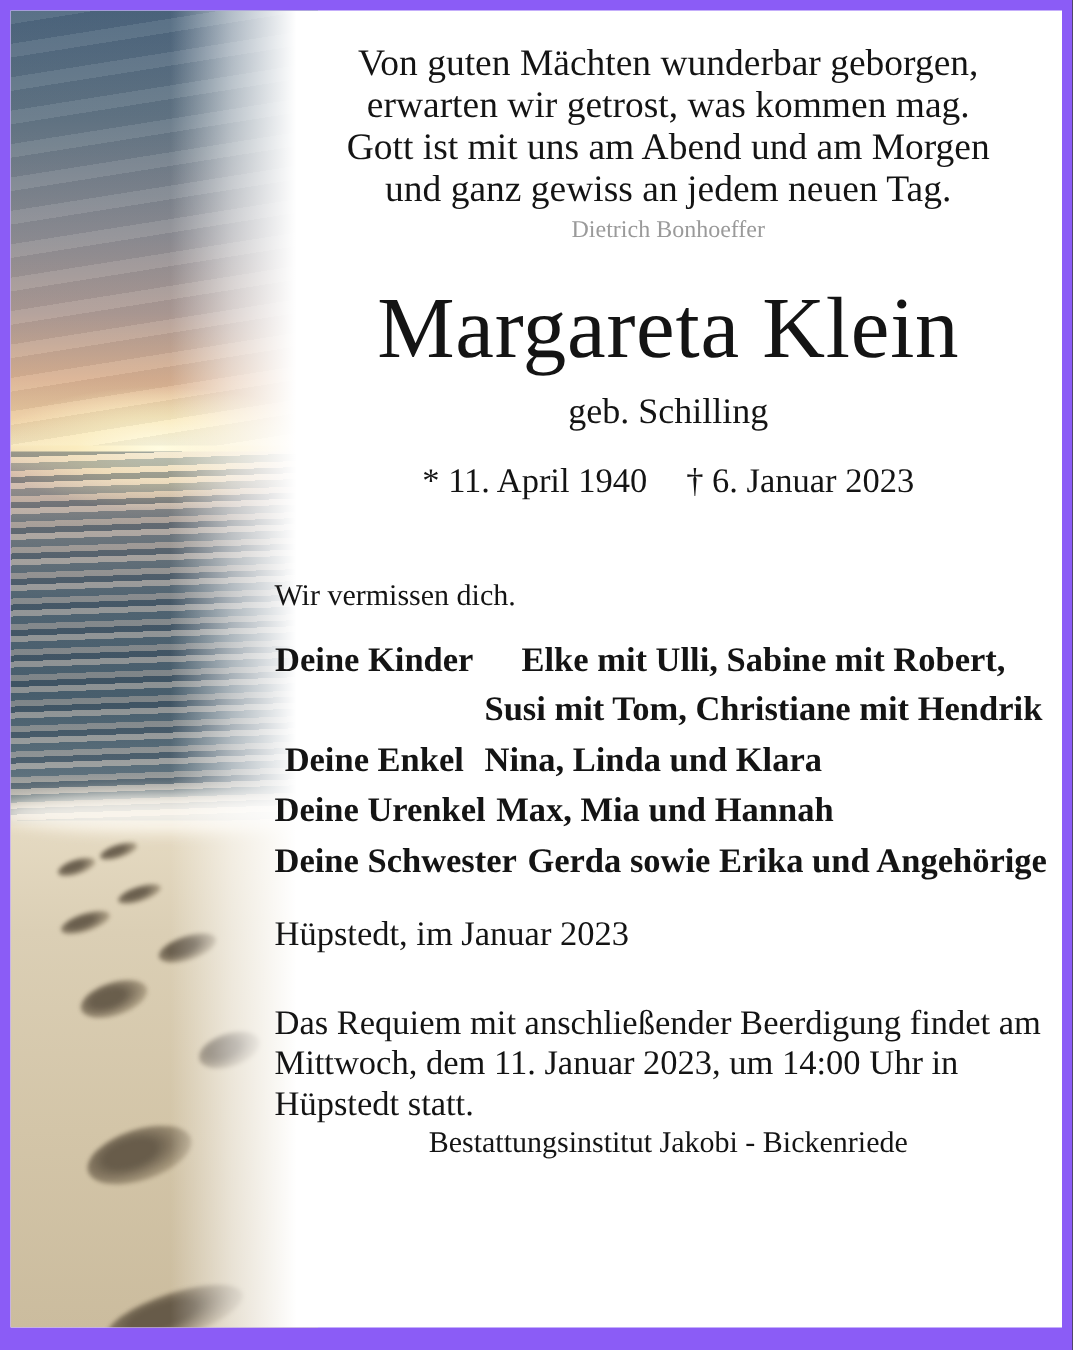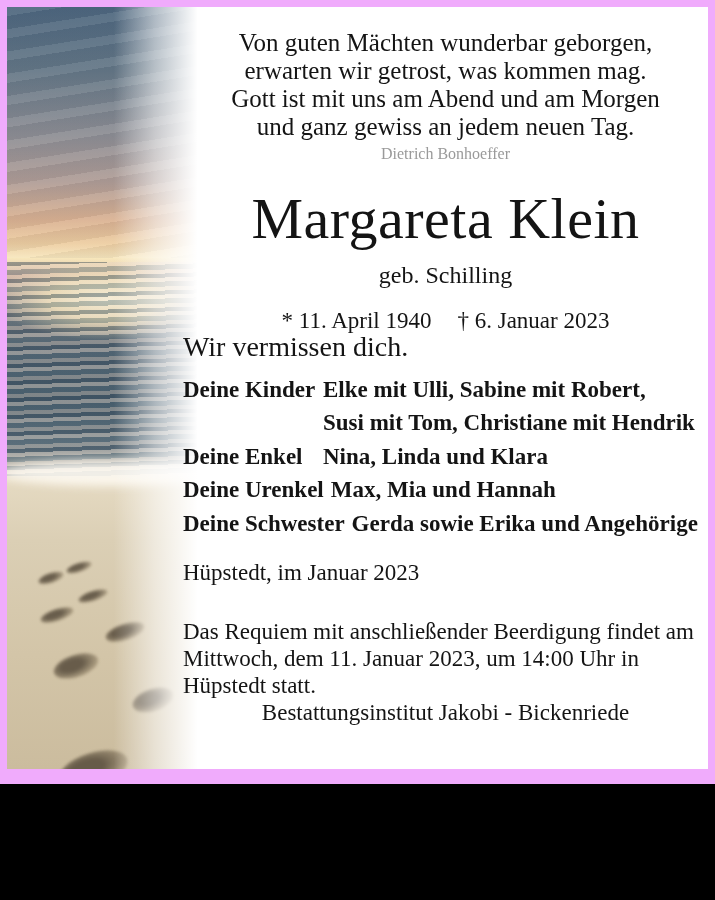--- a/index.html
+++ b/index.html
@@ -1,18 +1,18 @@
 <!DOCTYPE html>
 <html><head>
 <meta charset="utf-8">
 <style>
   html,body{margin:0;padding:0;background:#000;}
   .card{
-    position:relative;width:715px;height:784px;box-sizing:border-box;
-    background:#f0abfc;padding:7px 7px 15px 7px;overflow:hidden;
+    position:relative;width:715px;height:900px;box-sizing:border-box;
+    background:#8b5cf6;padding:7px 7px 15px 7px;overflow:hidden;
     font-family:"Liberation Serif", serif;
   }
   .inner{position:relative;width:100%;height:100%;background:#fff;overflow:hidden;}
 
   
   .photo{
     position:absolute;left:0;top:0;bottom:0;width:205px;overflow:hidden;
     background:
       radial-gradient(ellipse 150px 55px at 100px 292px,
         rgba(255,252,226,1) 0%, rgba(252,238,192,.85) 38%, rgba(252,238,192,0) 75%),
@@ -60,28 +60,28 @@
   
   .content{
     position:absolute;left:176px;top:0;right:0;bottom:0;
     color:#141414;
   }
   .poem{text-align:center;margin-top:22px;font-size:25px;line-height:28px;}
   .author{font-size:16px;color:#9a9a9a;margin-top:3px;line-height:19px;text-align:center;}
   .name{text-align:center;font-size:58px;font-weight:normal;margin:24px 0 0 0;line-height:1.1;letter-spacing:.5px;}
   .maiden{text-align:center;font-size:24px;margin-top:10px;line-height:28px;}
   .dates{display:flex;justify-content:center;column-gap:26px;font-size:23px;margin-top:18px;line-height:27px;}
-  .farewell{font-size:28px;line-height:26px;}
+  .farewell{font-size:20px;margin-top:50px;line-height:26px;}
   .family{margin-top:13px;font-weight:bold;font-size:23px;line-height:33.5px;}
-  .family-row{display:flex;column-gap:7px;align-items:flex-start;}
+  .family-row{display:flex;column-gap:7px;align-items:flex-start;text-align:center;}
   .family-label{min-width:133px;white-space:nowrap;flex-shrink:0;}
   .place{font-size:23px;margin-top:20px;line-height:26px;}
   .para{font-size:23px;line-height:27px;margin-top:12px;}
   .para2{margin-top:32px;}
-  .funeral{text-align:center;font-size:23px;margin-top:4px;line-height:19px;}
+  .funeral{text-align:center;font-size:20px;margin-top:4px;line-height:19px;}
 </style>
 </head>
 <body>
 
 <div class="card">
   <div class="inner">
 
     <div class="photo">
       <div class="sky-streaks"></div>
       <div class="sea-waves"></div>

